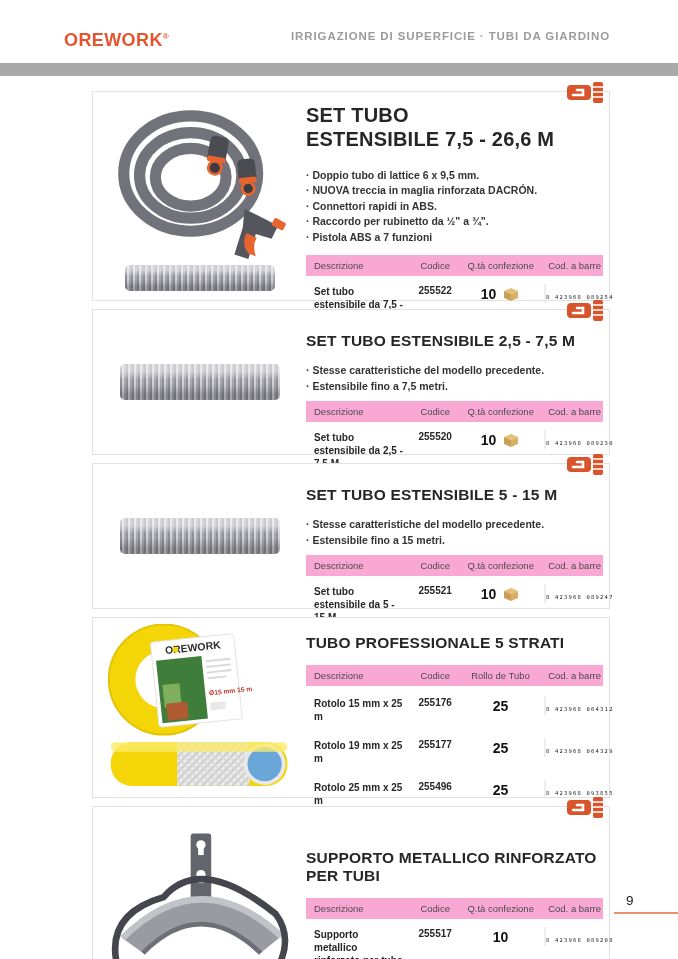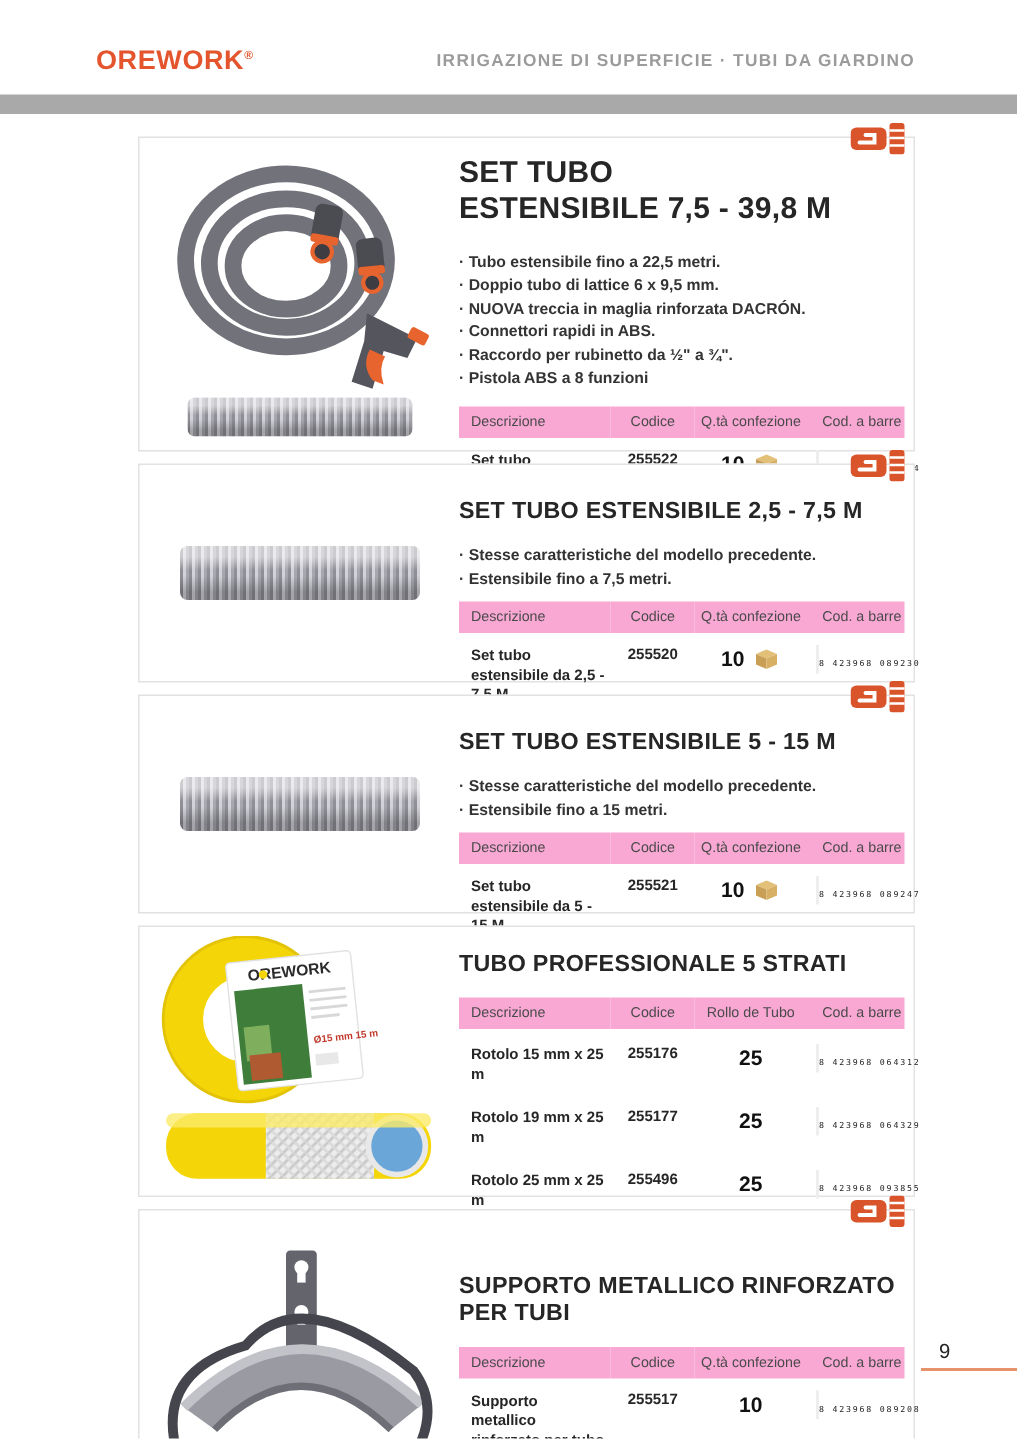--- a/index.html
+++ b/index.html
@@ -1,21 +1,21 @@
 <!DOCTYPE html>
 <html><head>
 <meta charset="utf-8">
 <style>
   html,body { margin:0; padding:0; }
   body {
     width:678px; height:959px; position:relative; background:#ffffff;
     font-family:"Liberation Sans", sans-serif; overflow:hidden;
   }
   
-  .topbar { display:flex; justify-content:space-between; align-items:center;
+  .topbar { display:flex; justify-content:space-between; align-items:flex-start;
     padding:30px 68px 12px 64px; }
   .brand { color:#E4552D; font-size:18px; font-weight:800; letter-spacing:.4px; }
   .brand .mark { font-size:8px; vertical-align:super; }
   .section-title { color:#9B9B9B; font-size:11.5px; font-weight:700; letter-spacing:.9px; }
   .graybar { height:13px; background:#A9A9A9; width:100%; }
 
   
   .content { padding:15px 68px 0 92px; }
   .card { position:relative; border:1px solid #E2E2E2; background:#fff;
     display:flex; margin-bottom:8px; box-sizing:border-box; }
@@ -116,29 +116,28 @@
         </g>
         <path d="M148 116 L184 134 L177 148 L160 143 L152 170 L137 165 L146 136 Z" fill="#55555D"></path>
         <path d="M150 142 q-6 12 2 22 l8 3 q-4 -12 1 -20 Z" fill="#E8642E"></path>
         <rect x="178" y="128" width="14" height="9" rx="2" transform="rotate(28 185 132)" fill="#E8642E"></rect>
       </svg>
       <div class="corru"></div>
     </div>
     <div class="bodyc">
       <h2 class="ptitle">
         <span>SET TUBO</span>
-        <span>ESTENSIBILE 7,5 - 39,8 M</span>
+        <span>ESTENSIBILE 7,5 - 26,6 M</span>
       </h2>
       <ul class="feat">
-        <li>Tubo estensibile fino a 22,5 metri.</li>
         <li>Doppio tubo di lattice 6 x 9,5 mm.</li>
         <li>NUOVA treccia in maglia rinforzata DACRÓN.</li>
         <li>Connettori rapidi in ABS.</li>
         <li>Raccordo per rubinetto da ½" a ¾".</li>
-        <li>Pistola ABS a 8 funzioni</li>
+        <li>Pistola ABS a 7 funzioni</li>
       </ul>
       <table class="ptable">
         <colgroup>
             <col class="c-desc">
             <col class="c-code">
             <col class="c-qty">
             <col class="c-bc">
           </colgroup>
         <tbody>
             <tr>

